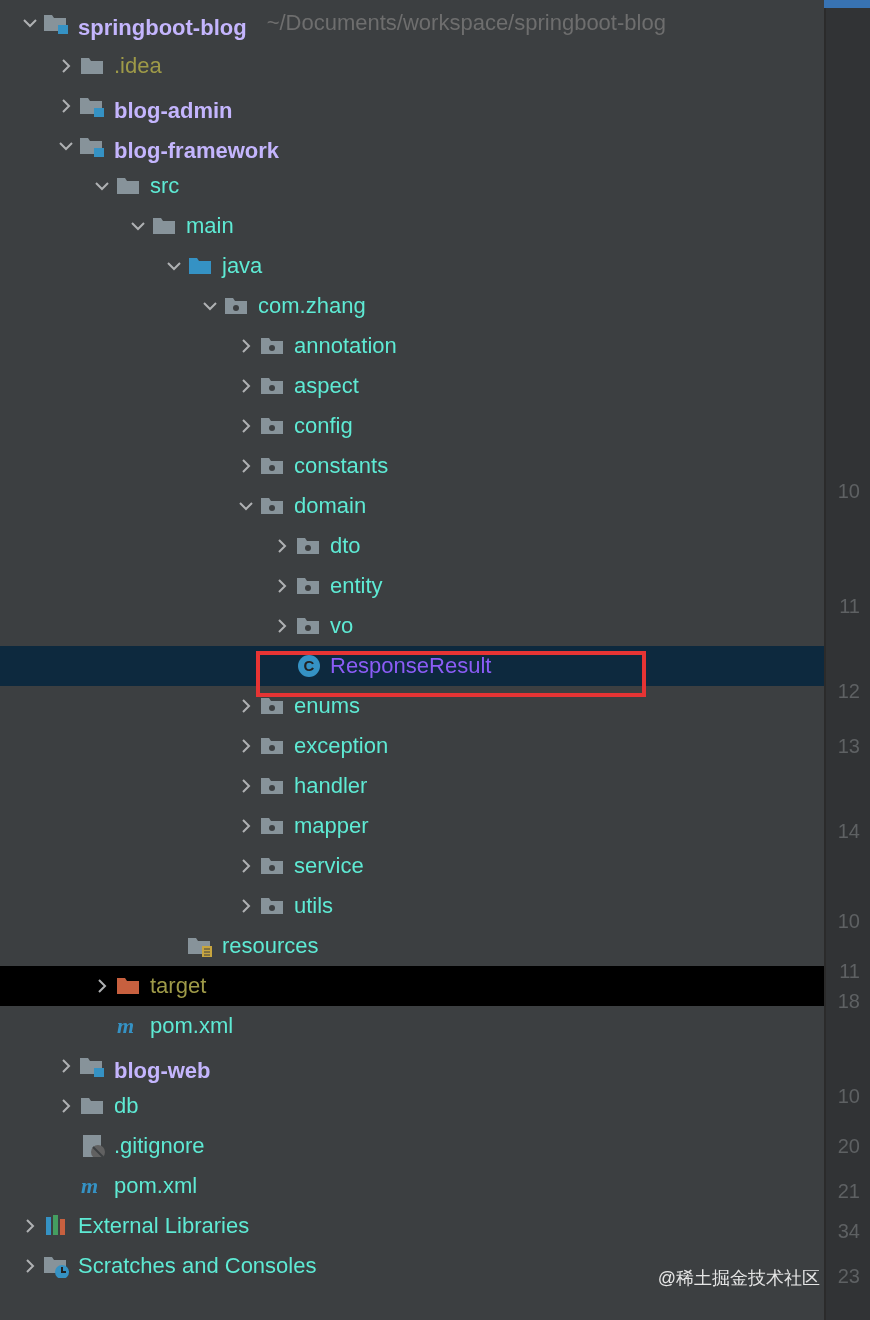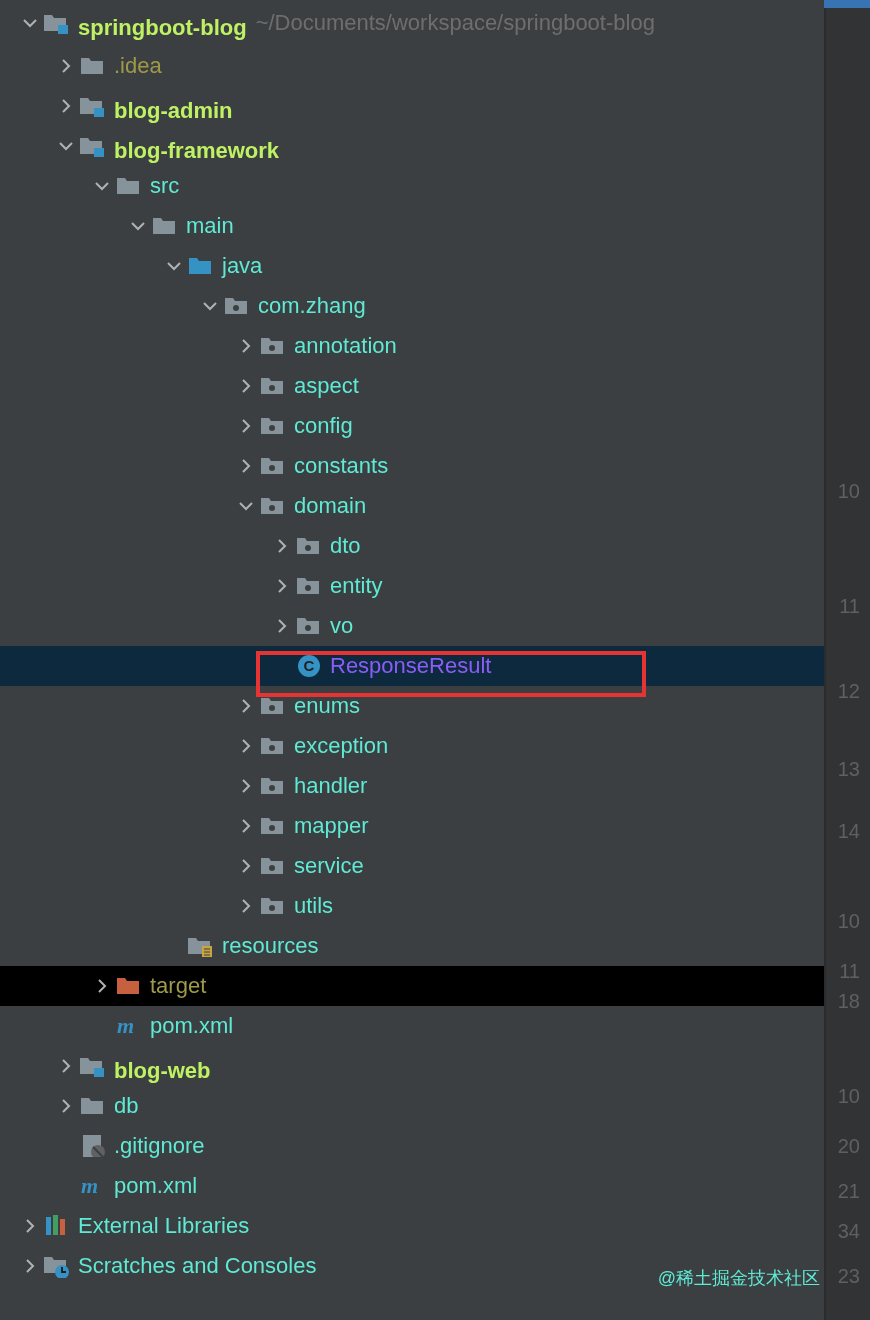--- a/index.html
+++ b/index.html
@@ -36,37 +36,37 @@
   margin-right:2px;
 }
 .chev svg { width:14px; height:14px; }
 .chev.none { visibility:hidden; }
 .ico {
   width:26px; height:22px; display:inline-flex;
   align-items:center; justify-content:center;
   flex-shrink:0; margin-right:8px;
 }
 .label { color:#5eead4; }
-.label.bold { font-weight:bold; color:#bef264;margin-top:9px; }
+.label.bold { font-weight:bold; color:#c4b5fd;margin-top:9px; }
 .label.excluded { color:#9E9A48; }
-.label.path { color:#6E6E6E; margin-left:9px; }
+.label.path { color:#6E6E6E; margin-left:20px; }
 .highlight-box {
   position:absolute; border:4px solid #E63434;
   pointer-events:none;
 }
 .gutter {
   position:absolute; right:0; top:0; width:46px; height:100%;
   background:#313335; border-left:2px solid #2B2B2B;
   color:#5E6163; font-size:20px;
 }
 .gutter .tab { position:absolute; top:0; right:0; width:46px; height:8px; background:#3873B3; }
 .gutter .ln { position:absolute; right:10px;text-align:center; }
 .footer {
   position:absolute; bottom:30px; right:50px;
-  color:#5eead4; font-size:18px;
+  color:#e5e5e5; font-size:18px;
 }
 </style>
 </head>
 <body>
 
 <div class="watermark" style="top:200px; left:200px">2023-04-28 15:30
    zhangjunkai
     QIANXIN</div>
 <div class="watermark" style="top:580px; left:560px">2023-04-28 15:30
    zhangjunkai
@@ -726,21 +726,21 @@
 
 <div class="highlight-box" style="left:256px; top:651px; width:390px; height:46px"></div>
 
 </div>
 
 <div class="gutter">
   <div class="tab"></div>
   <div class="ln" style="top:480px">10</div>
   <div class="ln" style="top:595px">11</div>
   <div class="ln" style="top:680px">12</div>
-  <div class="ln" style="top:758px">13</div>
+  <div class="ln" style="top:735px">13</div>
   <div class="ln" style="top:820px">14</div>
   <div class="ln" style="top:910px">10</div>
   <div class="ln" style="top:960px">11</div>
   <div class="ln" style="top:990px">18</div>
   <div class="ln" style="top:1085px">10</div>
   <div class="ln" style="top:1135px">20</div>
   <div class="ln" style="top:1180px">21</div>
   <div class="ln" style="top:1220px">34</div>
   <div class="ln" style="top:1265px">23</div>
 </div>

